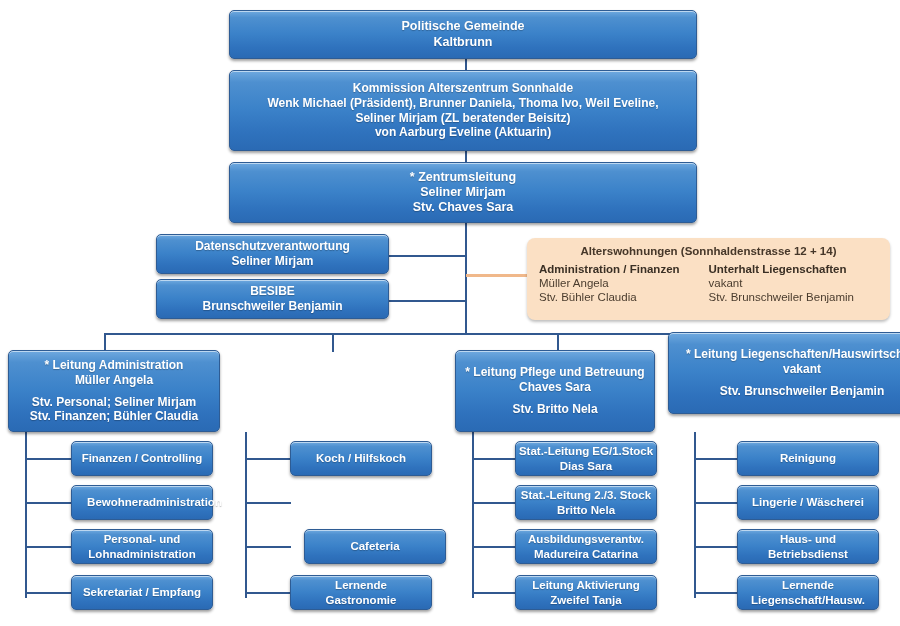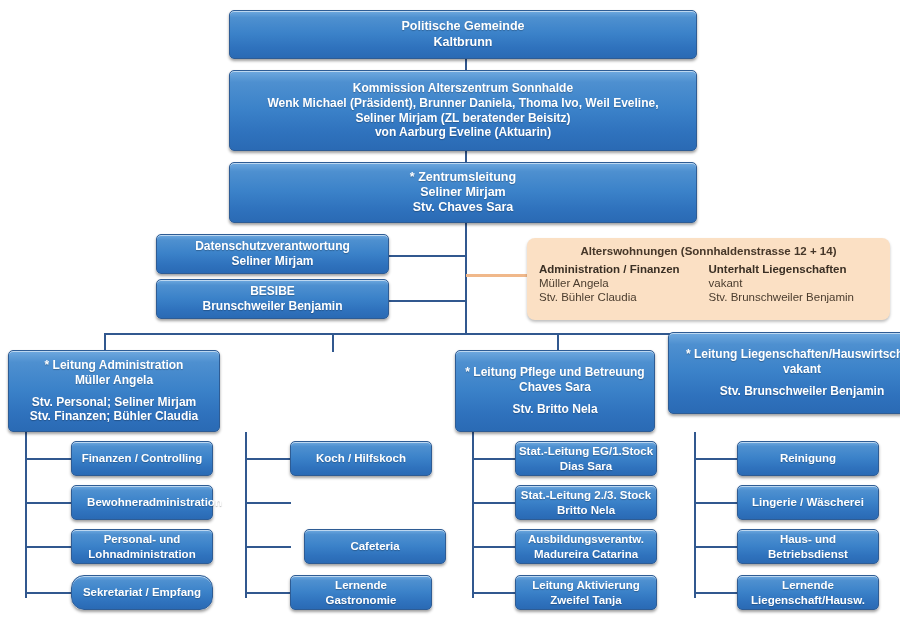--- a/index.html
+++ b/index.html
@@ -217,21 +217,21 @@
   <div class="box t11" style="left:71px; top:441px; width:142px; height:35px;">
     <div class="sub">Finanzen / Controlling</div>
   </div>
   <div class="box t11" style="left:71px; top:485px; width:142px; height:35px;padding-left:29px;">
     <div class="sub">Bewohneradministration</div>
   </div>
   <div class="box t11" style="left:71px; top:529px; width:142px; height:35px;">
     <div class="sub">Personal- und</div>
     <div class="sub">Lohnadministration</div>
   </div>
-  <div class="box t11" style="left:71px; top:575px; width:142px; height:35px;border-radius:13px;">
+  <div class="box t11" style="left:71px; top:575px; width:142px; height:35px;">
     <div class="sub">Sekretariat / Empfang</div>
   </div>
 
   <div class="box t11" style="left:290px; top:441px; width:142px; height:35px;">
     <div class="sub">Koch / Hilfskoch</div>
   </div>
   <div class="box t11" style="left:304px; top:529px; width:142px; height:35px;">
     <div class="sub">Cafeteria</div>
   </div>
   <div class="box t11" style="left:290px; top:575px; width:142px; height:35px;">

